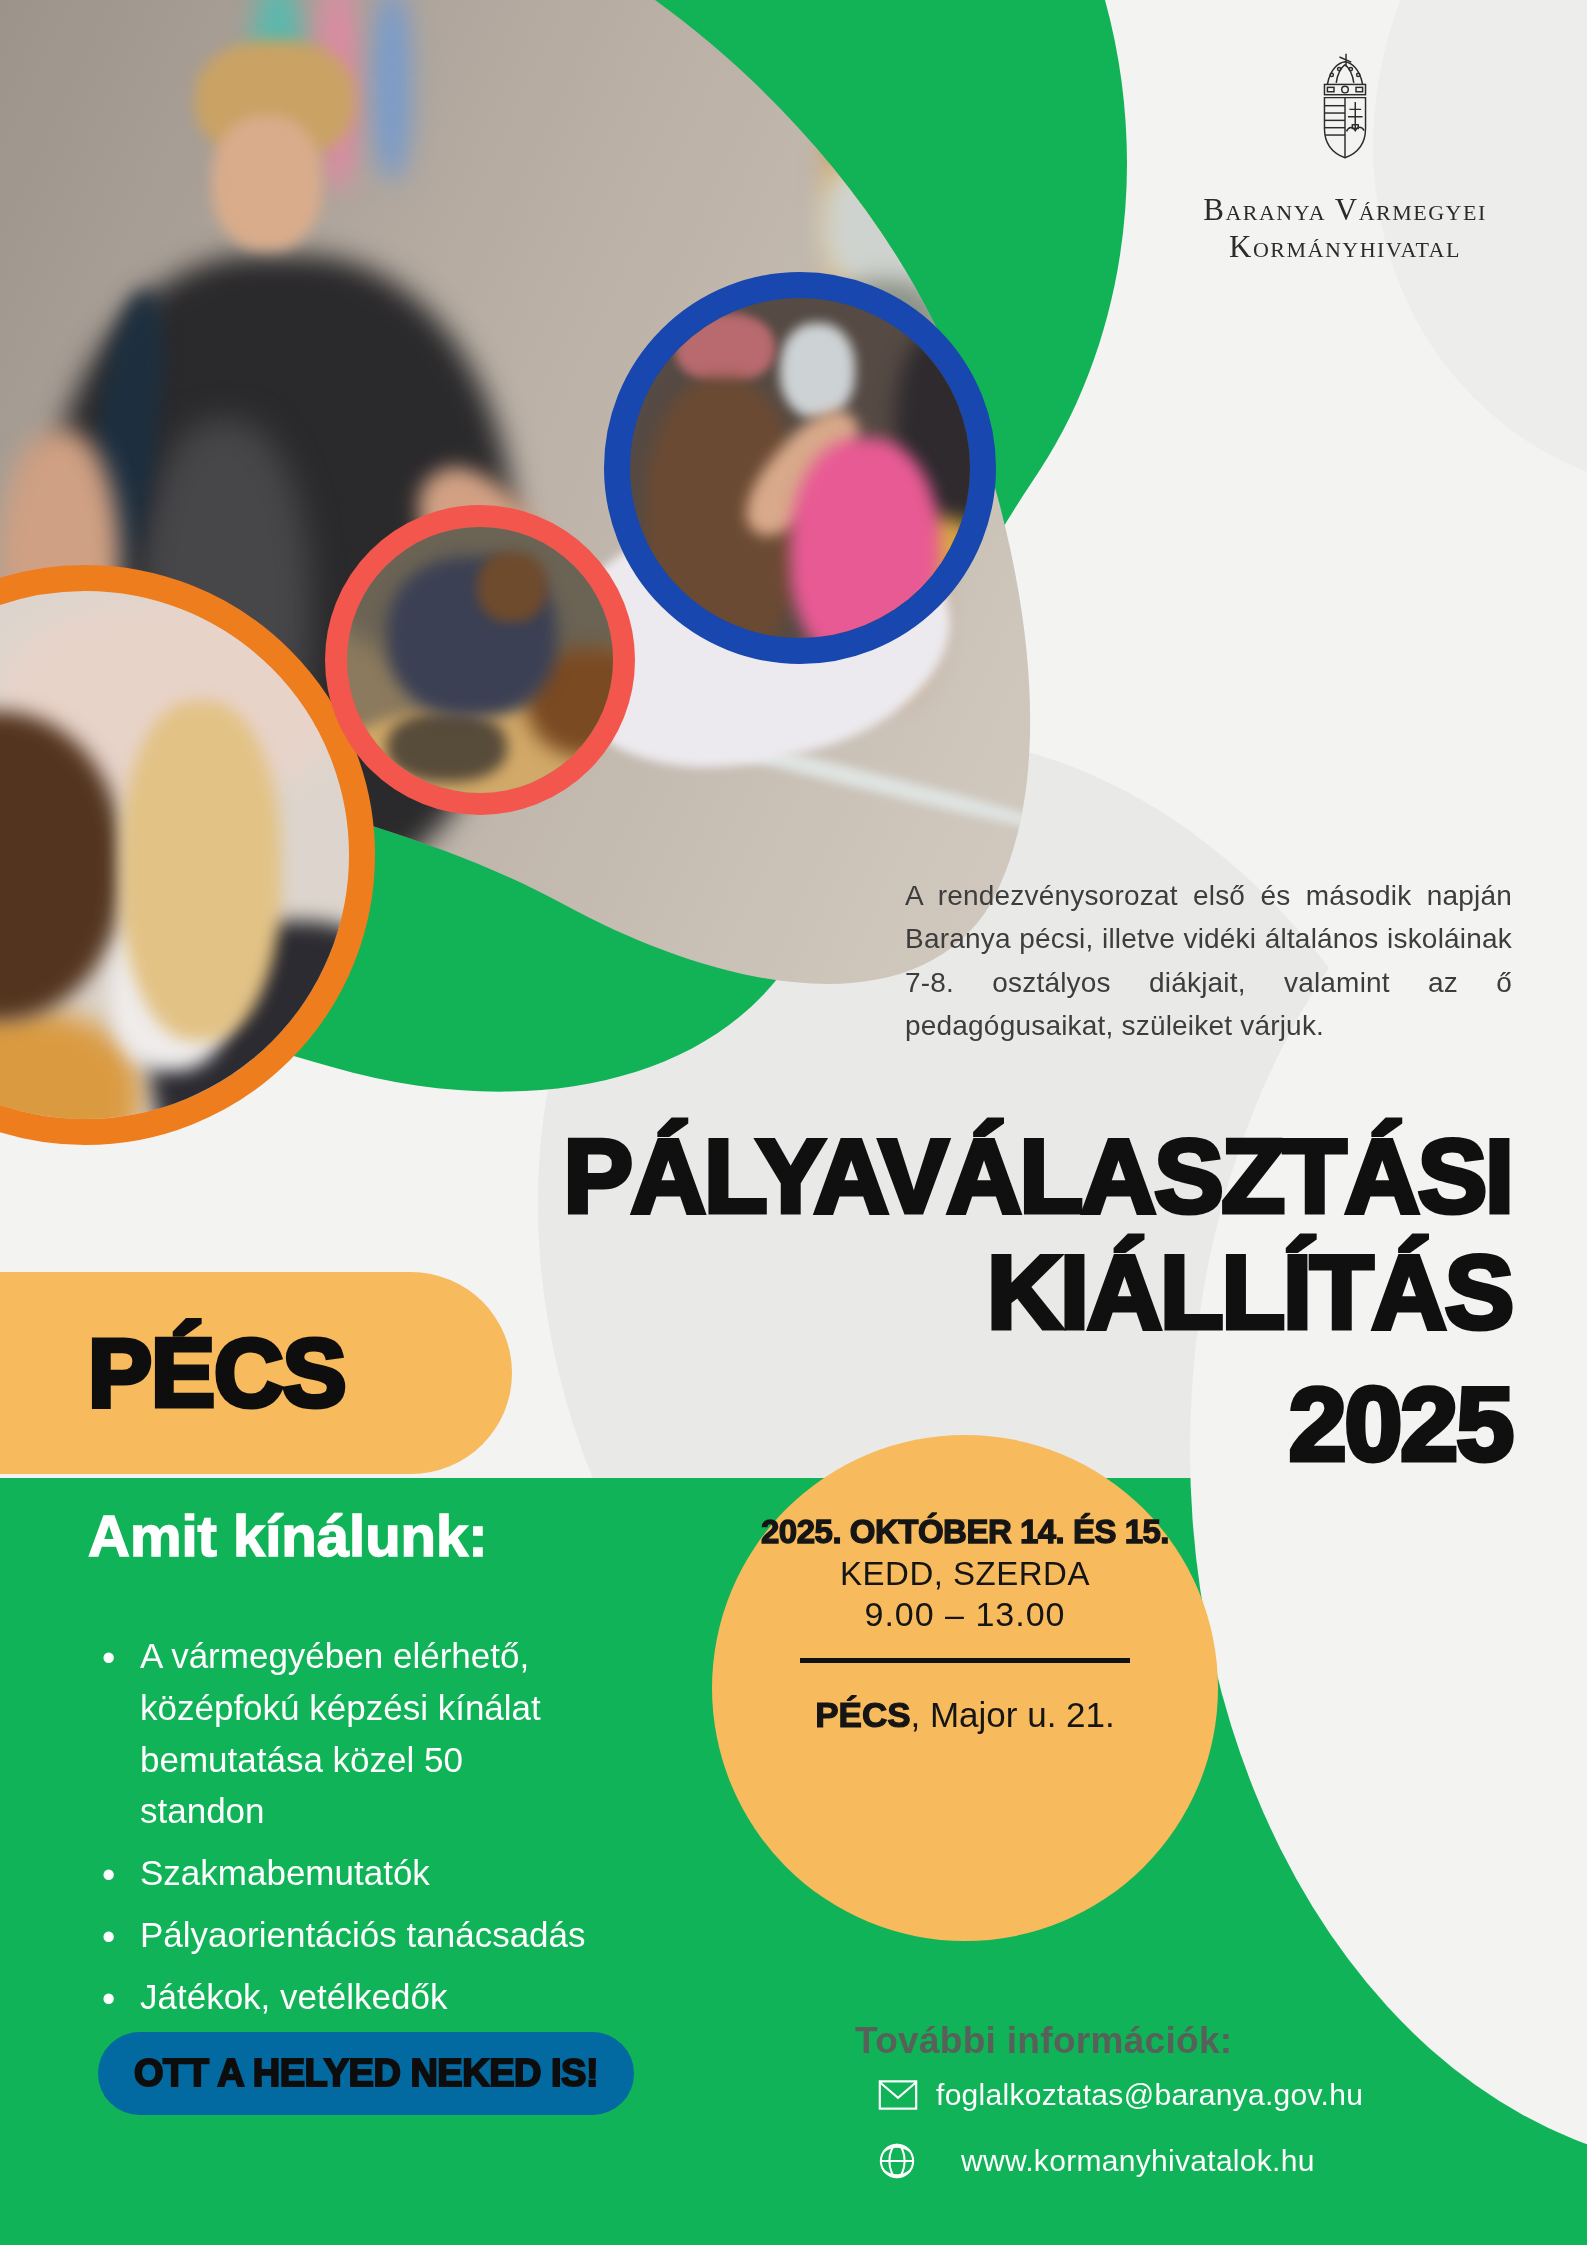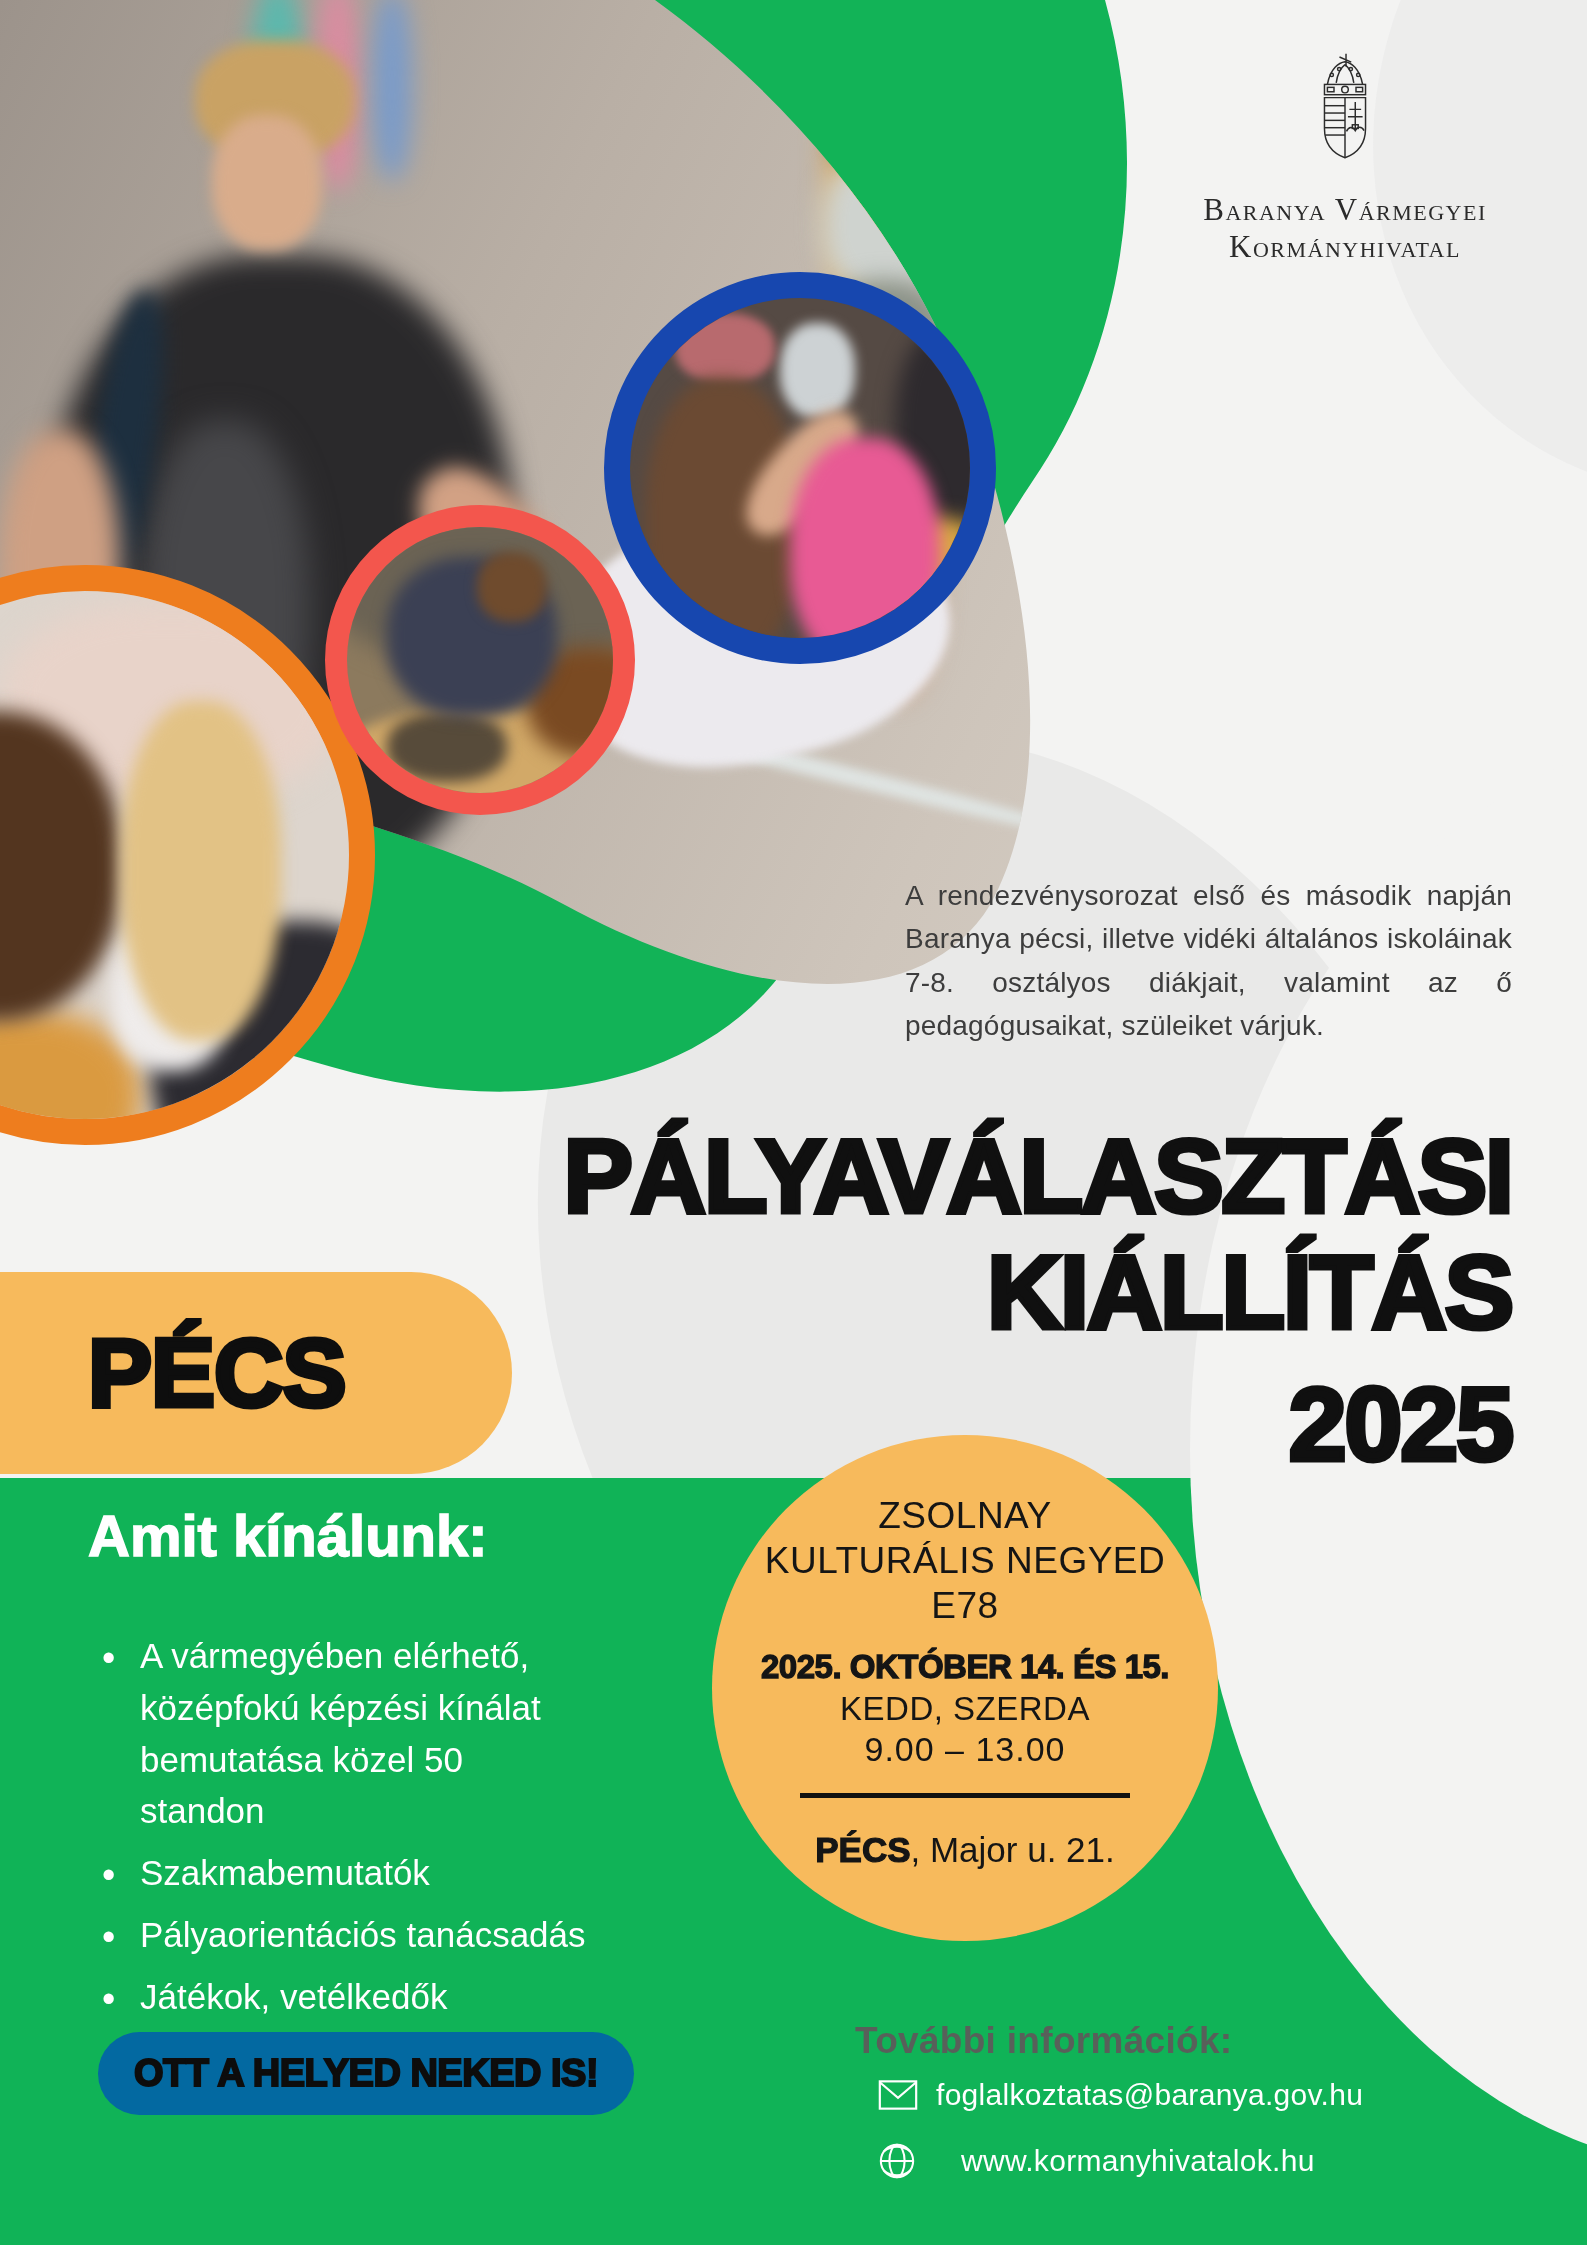--- a/index.html
+++ b/index.html
@@ -294,25 +294,20 @@
   <li>Szakmabemutatók</li>
   <li>Pályaorientációs tanácsadás</li>
   <li>Játékok, vetélkedők</li>
 </ul>
 
 <div class="abs cta-pill">
   <span>OTT A HELYED NEKED IS!</span>
 </div>
 
 <div class="abs event-circle">
-  <div class="ev-venue">
-    <div>ZSOLNAY</div>
-    <div>KULTURÁLIS NEGYED</div>
-    <div>E78</div>
-  </div>
   <div class="ev-date">2025. OKTÓBER 14. ÉS 15.</div>
   <div class="ev-days">KEDD, SZERDA</div>
   <div class="ev-hours">9.00 – 13.00</div>
   <hr class="ev-divider">
   <div class="ev-address">
     <b>PÉCS</b><span>, Major u. 21.</span>
   </div>
 </div>
 
 <div class="abs contact-heading">További információk:</div>

